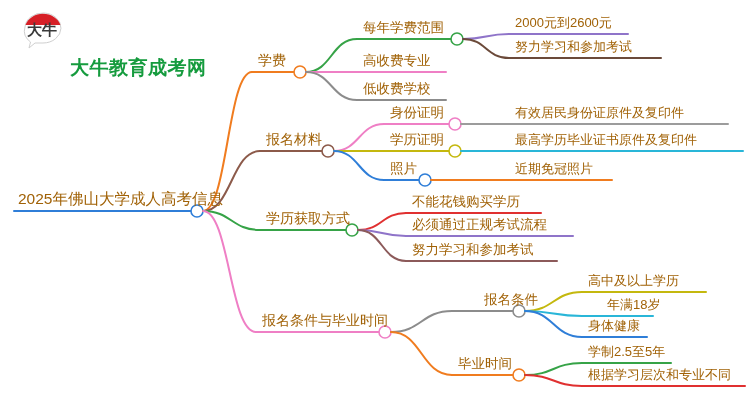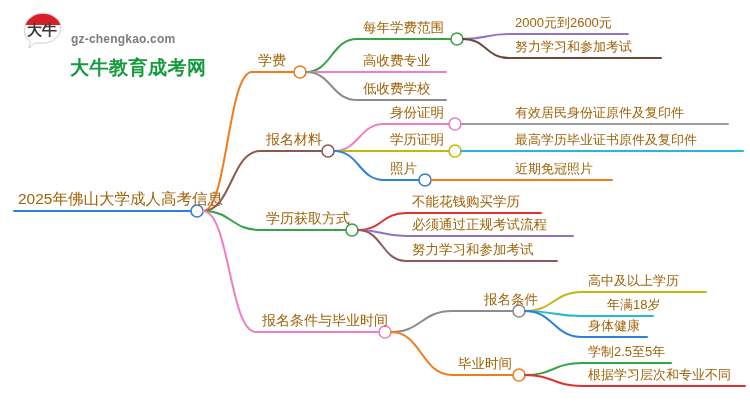--- a/index.html
+++ b/index.html
@@ -156,21 +156,20 @@
     </svg>
 
   <div id="logo">
     <svg class="logo-mark" viewBox="0 0 42 40">
       <path d="M3 17 A18 15 0 1 1 21 33 L13 33 L7 38 L8.5 32 A18 15 0 0 1 3 17 Z" fill="#ffffff" stroke="#cfcfcf" stroke-width="1"></path>
       <path d="M3.6 15 A18 15 0 0 1 38.4 15 Z" fill="#d61f26"></path>
       <text x="20" y="25" font-size="15" font-weight="bold" fill="#3a3a3a" text-anchor="middle" font-family="'Liberation Sans',sans-serif">大牛</text>
     </svg>
     <div class="logo-text">
       <div class="logo-cn">大牛教育成考网</div>
-      <div class="logo-en">gz-chengkao.com</div>
     </div>
   </div>
 
   <div id="labels">
       <div class="node-label lv0" style="left: 18px; top: 206px;">2025年佛山大学成人高考信息</div>
       <div class="node-label lv1" style="left: 258px; top: 67px;">学费</div>
       <div class="node-label lv2" style="left: 363px; top: 34px;">每年学费范围</div>
       <div class="node-label lv3" style="left: 515px; top: 29px;">2000元到2600元</div>
       <div class="node-label lv3" style="left: 515px; top: 53px;">努力学习和参加考试</div>
       <div class="node-label lv2" style="left: 363px; top: 67px;">高收费专业</div>

